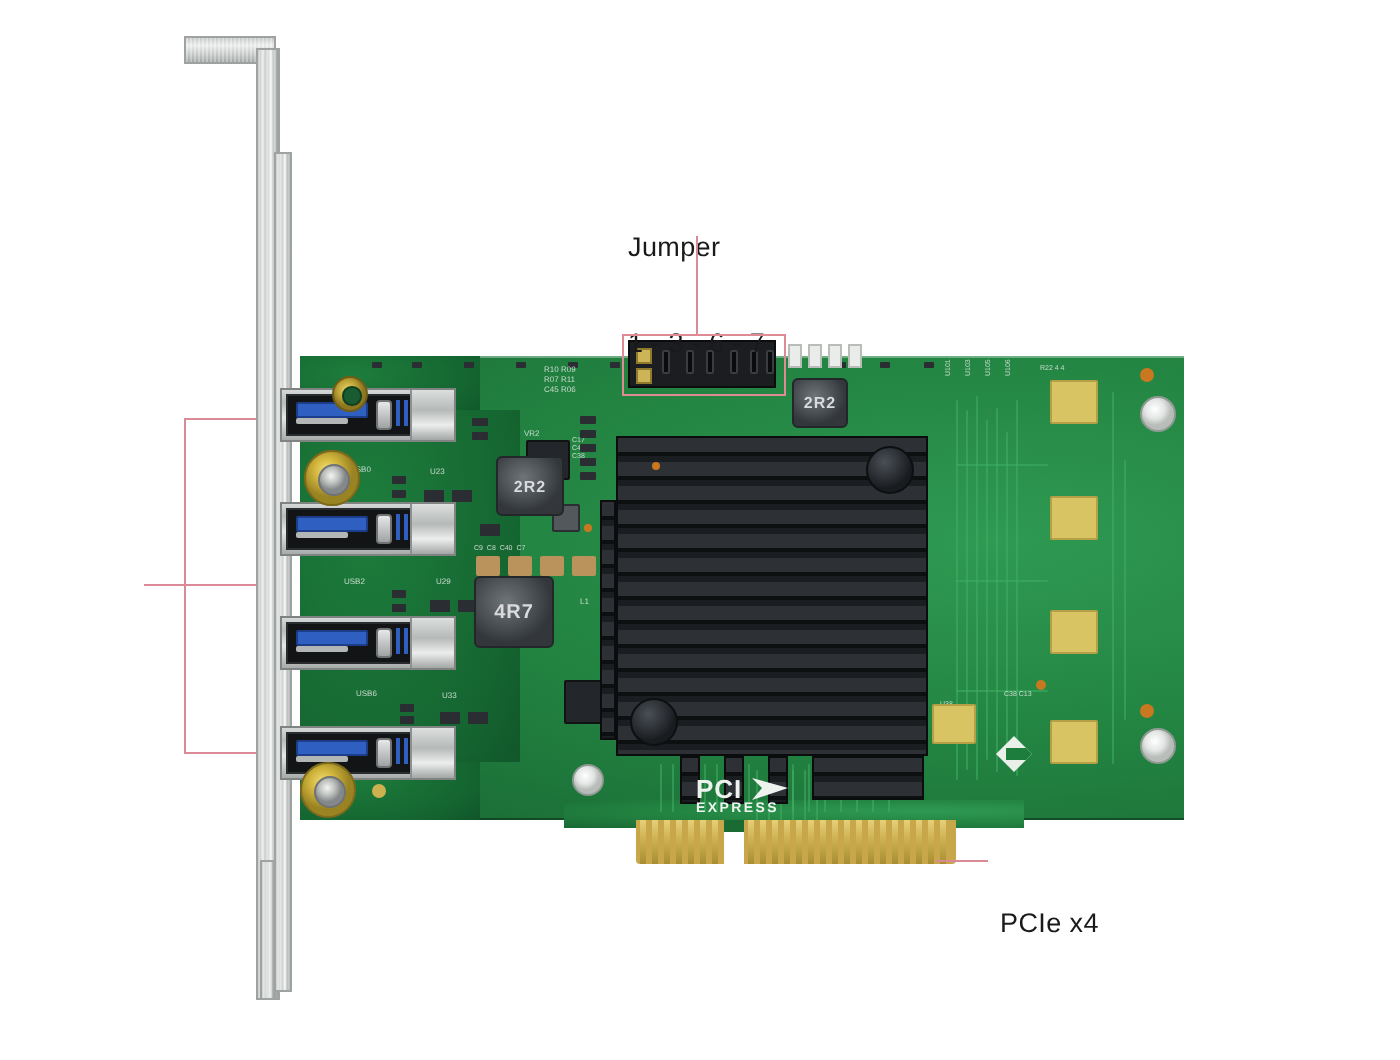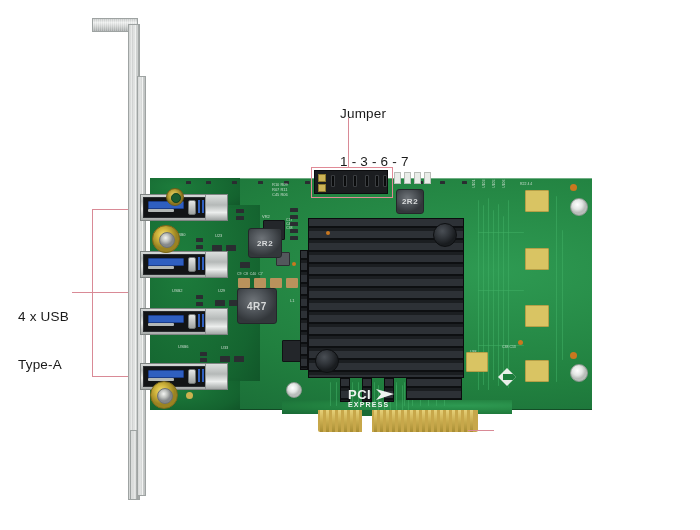--- a/index.html
+++ b/index.html
@@ -503,32 +503,31 @@
   </div>
   <div class="screw-gold" style="left:150px;top:381px;width:26px;height:26px;">
     <div class="head"></div>
   </div>
 
   <div class="screw-ring" style="left:166px;top:188px;width:16px;height:16px;">
     <div class="inner"></div>
   </div>
   <div class="abs" style="left:186px;top:392px;width:7px;height:7px;border-radius:50%;background:#cbb24f;"></div>
 
-  <div class="lbl" style="left:314px;top:74px;margin-left:26px;">
+  <div class="lbl" style="left:314px;top:84px;">
     <div>Jumper</div>
     <div>1 - 3 - 6 - 7</div>
   </div>
   <div class="callout-line callout-v" style="left:348px;top:118px;height:50px;"></div>
   <div class="callout-box" style="left:311px;top:167px;width:80px;height:29px;"></div>
 
-  <div class="lbl" style="left:18px;top:277px;">
-    <div>4 x USB</div>
-    <div>Type-A</div>
-  </div>
   <div class="callout-line callout-v" style="left:92px;top:209px;height:168px;"></div>
   <div class="callout-line callout-h" style="left:92px;top:209px;width:36px;"></div>
   <div class="callout-line callout-h" style="left:92px;top:292px;width:36px;"></div>
   <div class="callout-line callout-h" style="left:92px;top:376px;width:36px;"></div>
   <div class="callout-line callout-h" style="left:72px;top:292px;width:20px;"></div>
 
   <div class="callout-line callout-h" style="left:468px;top:430px;width:26px;"></div>
+  <div class="lbl" style="left:500px;top:422px;">
+    <div>PCIe x4</div>
+  </div>
 
 </div>
 
 </body></html>

